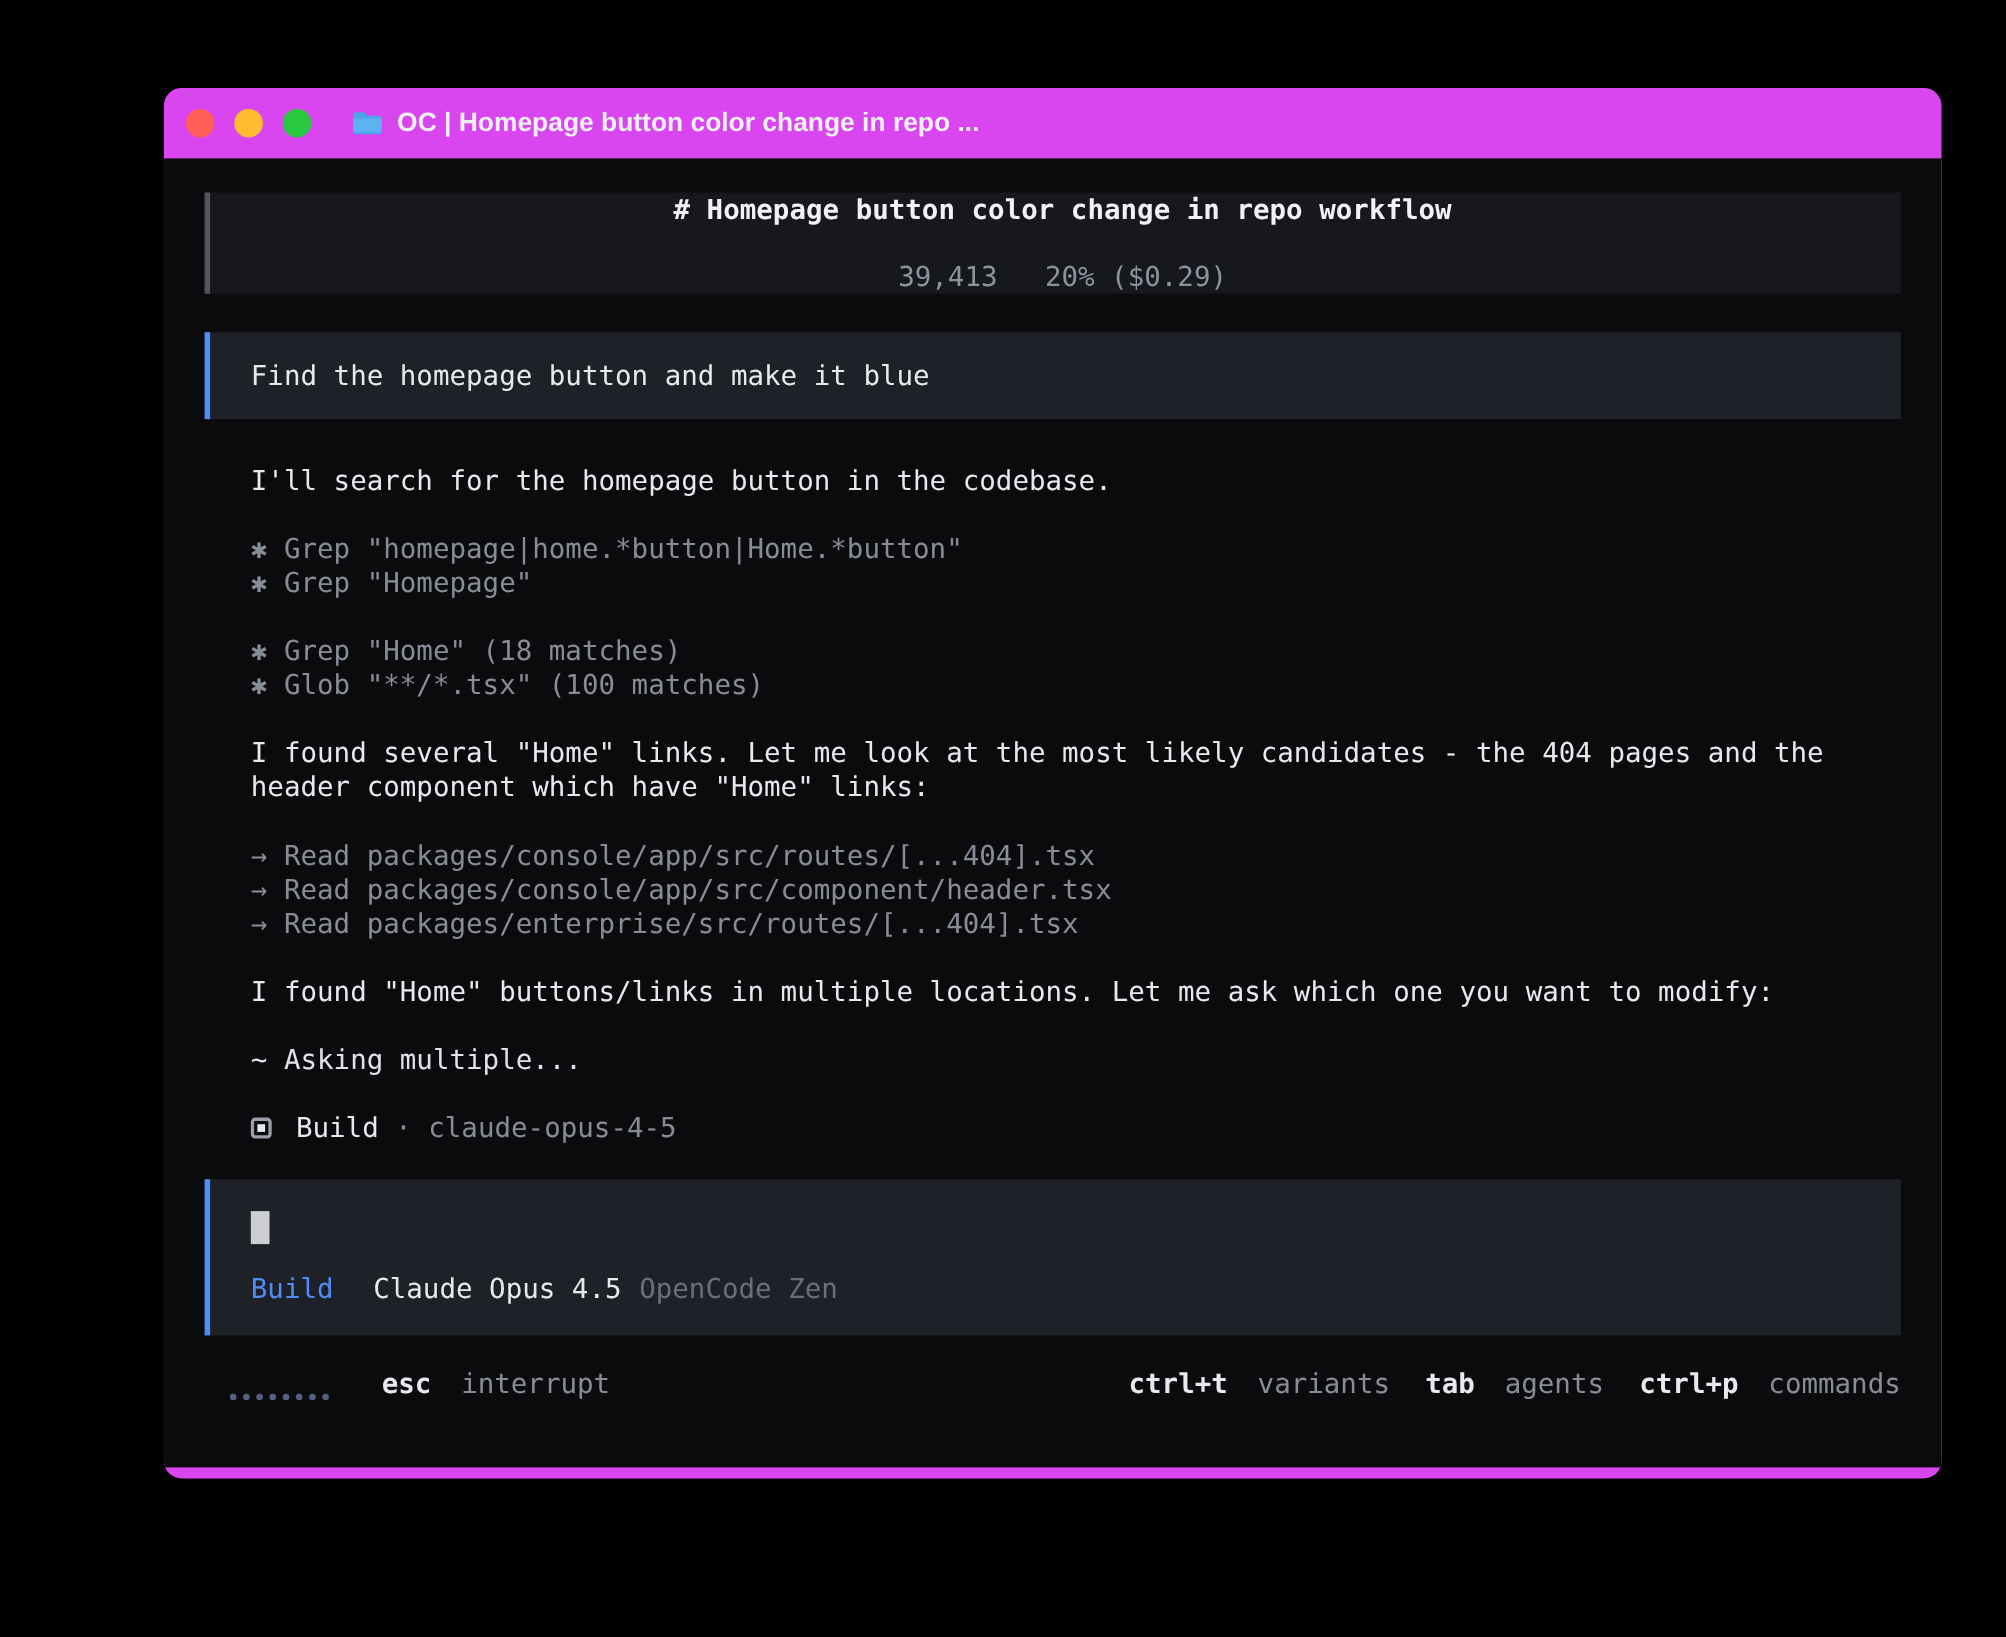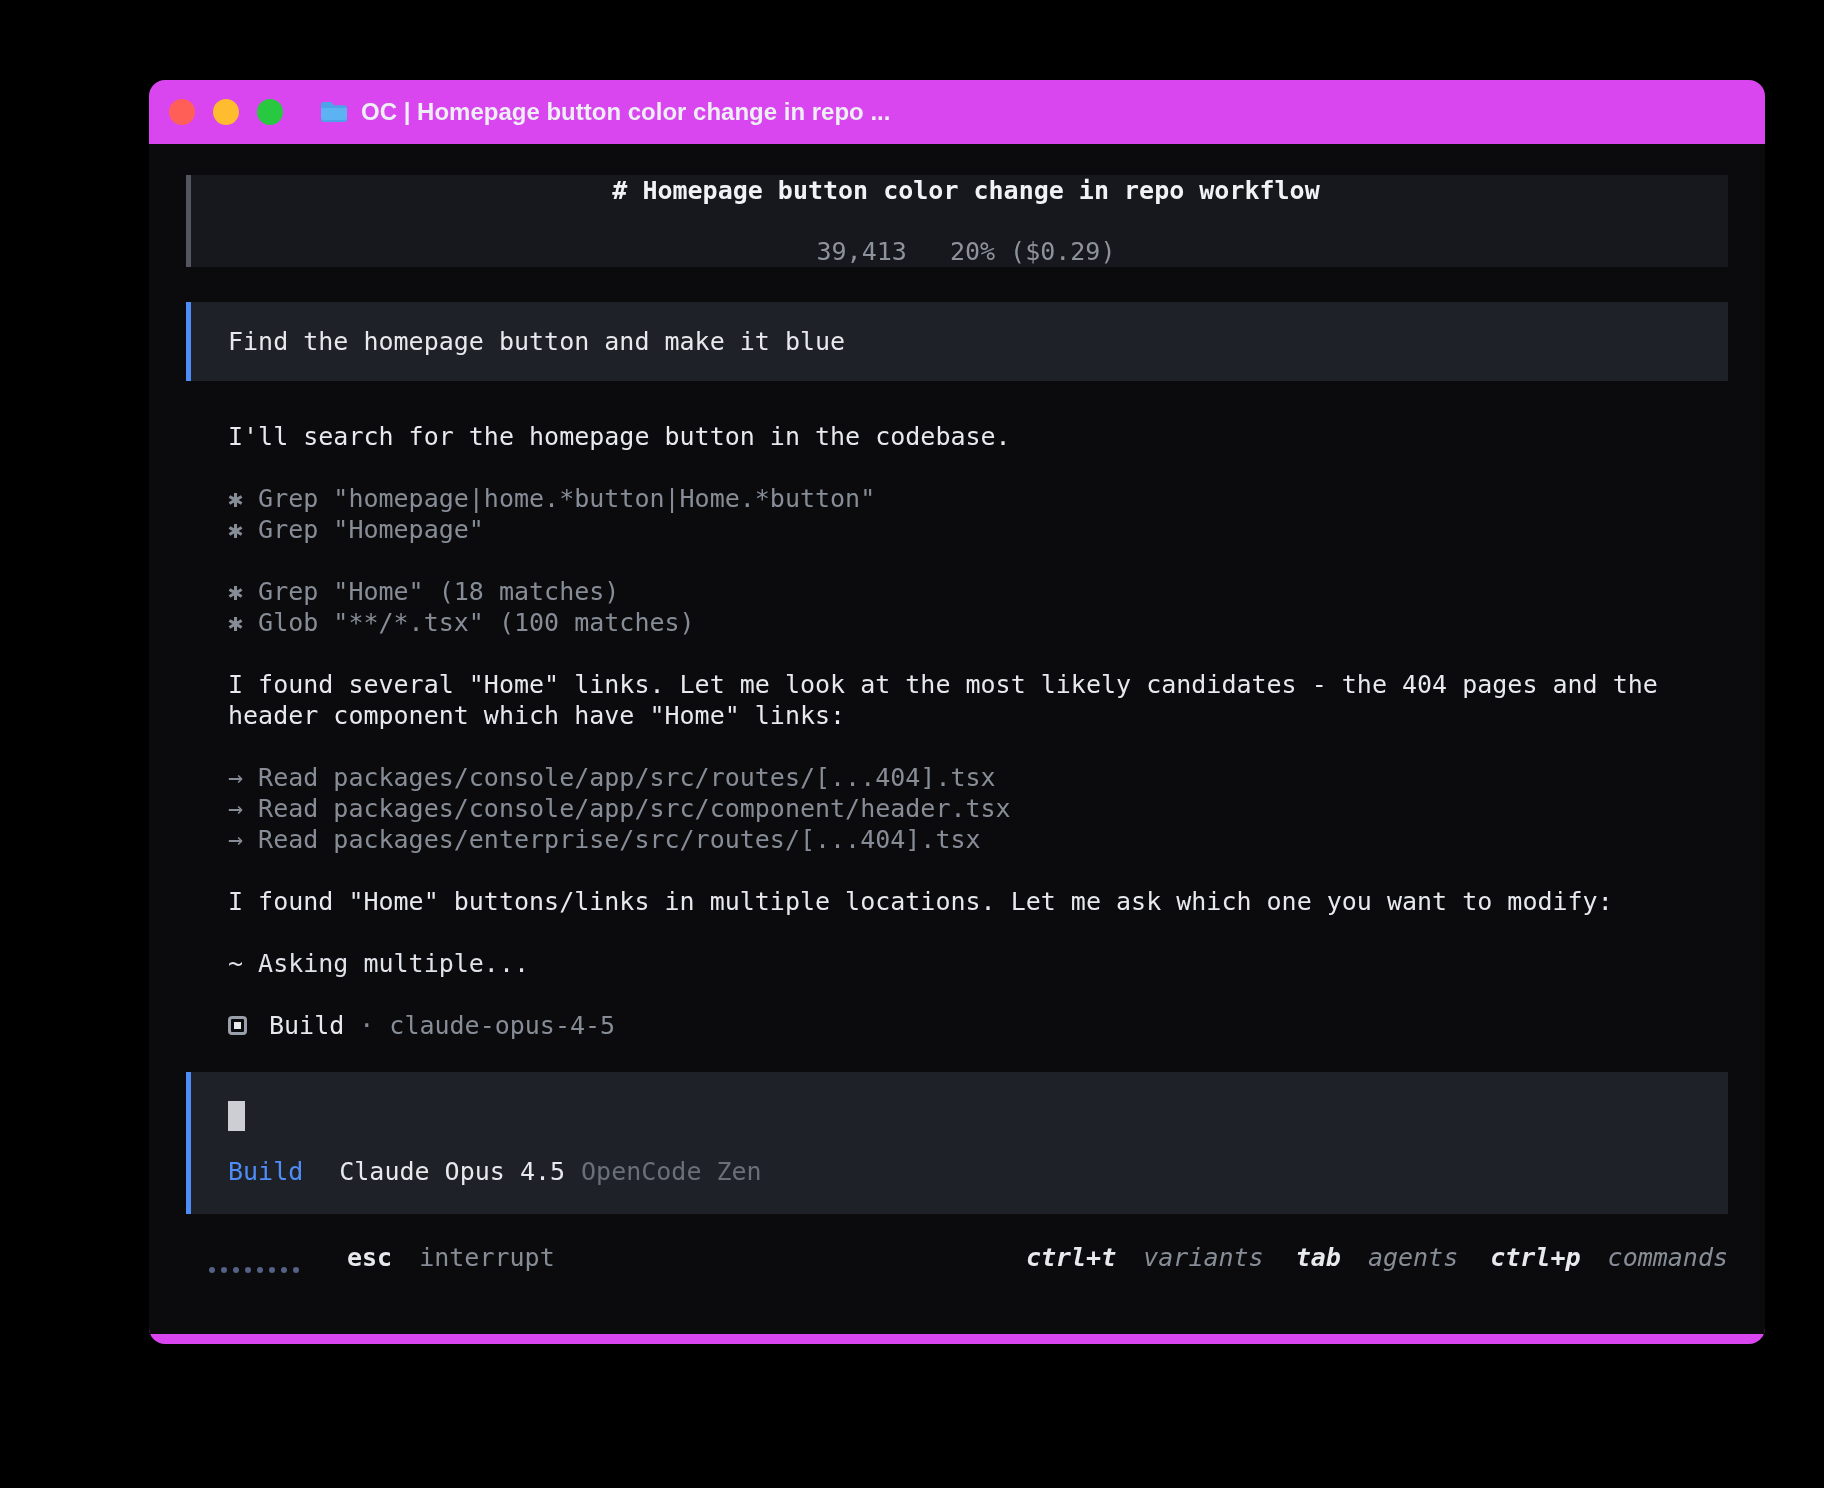--- a/index.html
+++ b/index.html
@@ -75,21 +75,21 @@
   .model-label { color: #e7e9ed; margin-right: 16px; }
   .provider-label { color: #6a7079; text-align: center; }
 
   .status-bar { margin-top: 28px; display: flex; align-items: flex-end; padding-left: 23px; }
   .dots { display: flex; gap: 6px; align-items: center; }
   .dots .dot { width: 6px; height: 6px; border-radius: 50%; background: #546184; }
   .hint { white-space: nowrap; }
   .hint .key { color: #e7e9ed; font-weight: bold; }
   .hint .label { color: #878d97; margin-left: 12px; }
   .esc-hint { margin-left: 48px; }
-  .right-hints { margin-left: auto; display: flex; gap: 32px; font-style: italic; }
+  .right-hints { margin-left: auto; display: flex; gap: 32px; }
 </style>
 </head>
 <body>
 
 <div class="window">
 
   <div class="titlebar">
     <div class="lights">
       <div class="light red"></div>
       <div class="light yellow"></div>

